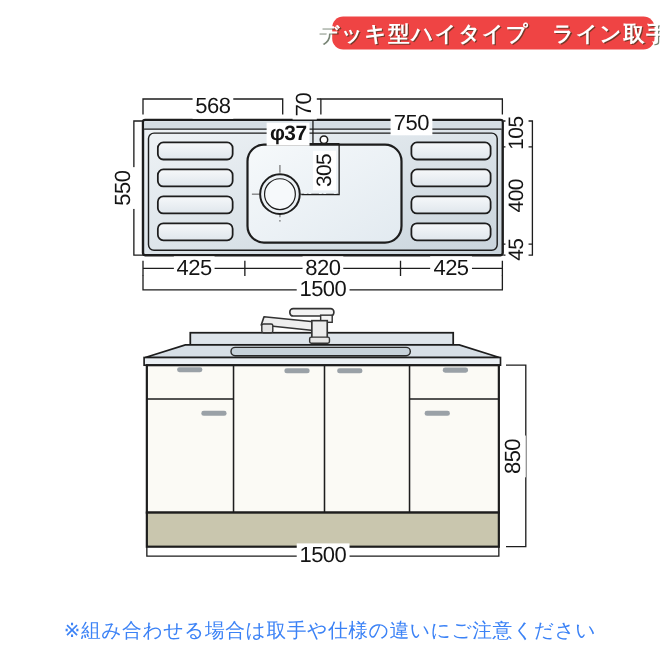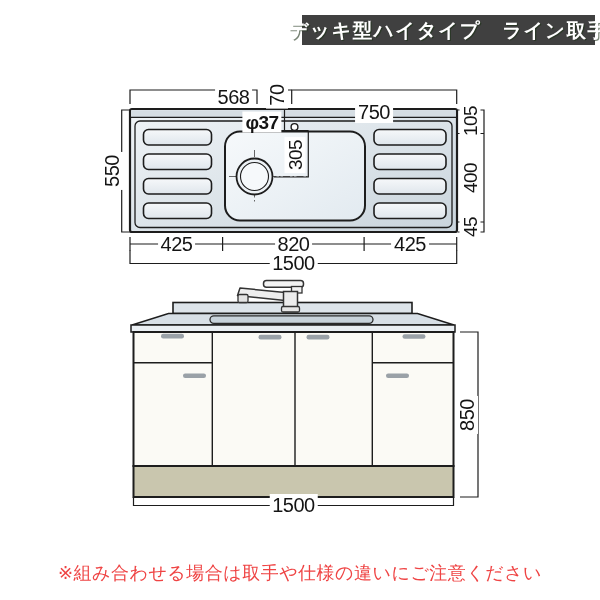--- a/index.html
+++ b/index.html
@@ -2,37 +2,37 @@
 <html><head>
 <meta charset="utf-8">
 <style>
   html,body{margin:0;padding:0;background:#ffffff;}
   .stage{
     position:relative;width:600px;height:600px;background:#ffffff;overflow:hidden;
     font-family:"Liberation Sans","DejaVu Sans",sans-serif;
   }
   .banner{
     position:absolute;left:302px;top:15px;width:293px;height:30px;
-    background:#404040;display:flex;align-items:center;justify-content:center;
+    background:#ef4444;display:flex;align-items:center;justify-content:center;border-radius:10px;
   }
   .banner span{
     color:#ffffff;font-size:19.5px;font-weight:bold;letter-spacing:1.5px;
     text-shadow:1.2px 1.2px 0 rgba(30,50,25,.6);white-space:nowrap;
   }
   svg.drawing{position:absolute;left:0;top:0;}
   .dim{
     position:absolute;transform:translate(-50%,-50%);
     font-size:20px;line-height:1;color:#141414;background:#ffffff;
     padding:1px 3px;white-space:nowrap;letter-spacing:-0.5px;
   }
   .dim.rot{transform:translate(-50%,-50%) rotate(-90deg);}
   .dim.small{font-size:19px;}
   .note{
     position:absolute;left:0;right:0;top:561px;text-align:center;
-    font-size:18px;color:#ef4444;letter-spacing:.5px;
+    font-size:18px;color:#3b82f6;letter-spacing:.5px;
   }
 </style>
 </head>
 <body>
 
 <div class="stage">
 
   <div class="banner">
     <span>デッキ型ハイタイプ　ライン取手</span>
   </div>
@@ -126,21 +126,21 @@
 
       <rect x="133.5" y="466" width="320" height="31" fill="#c9c6ae" stroke-width="2"></rect>
     </g>
 
     <g stroke="#1d1d1d" stroke-width="1.2" fill="none">
       <path d="M460,332 H478 V497 H460"></path>
       <path d="M133.5,497 V505.5 H453.5 V497"></path>
     </g>
   </svg>
 
-  <div class="dim" style="left:193.5px;top:96.5px;margin-left:40px;">568</div>
+  <div class="dim" style="left:193.5px;top:96.5px;">568</div>
   <div class="dim rot" style="left:277px;top:95px;">70</div>
   <div class="dim" style="left:374px;top:112px;">750</div>
   <div class="dim rot" style="left:112px;top:171px;">550</div>
   <div class="dim rot small" style="left:469.5px;top:121px;">105</div>
   <div class="dim rot small" style="left:469.5px;top:177.5px;">400</div>
   <div class="dim rot small" style="left:469.5px;top:226.5px;">45</div>
   <div class="dim small" style="left:262px;top:121.5px;font-weight:bold;">φ37</div>
   <div class="dim rot small" style="left:295px;top:154.5px;">305</div>
   <div class="dim" style="left:176.5px;top:243.5px;">425</div>
   <div class="dim" style="left:293.5px;top:243.5px;">820</div>

